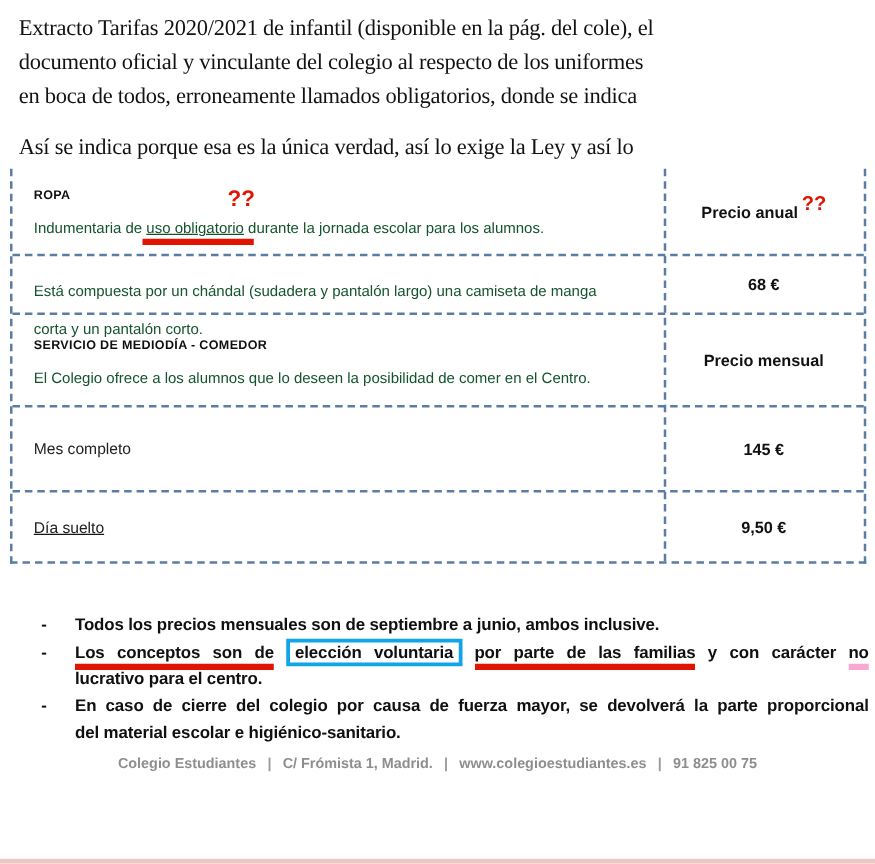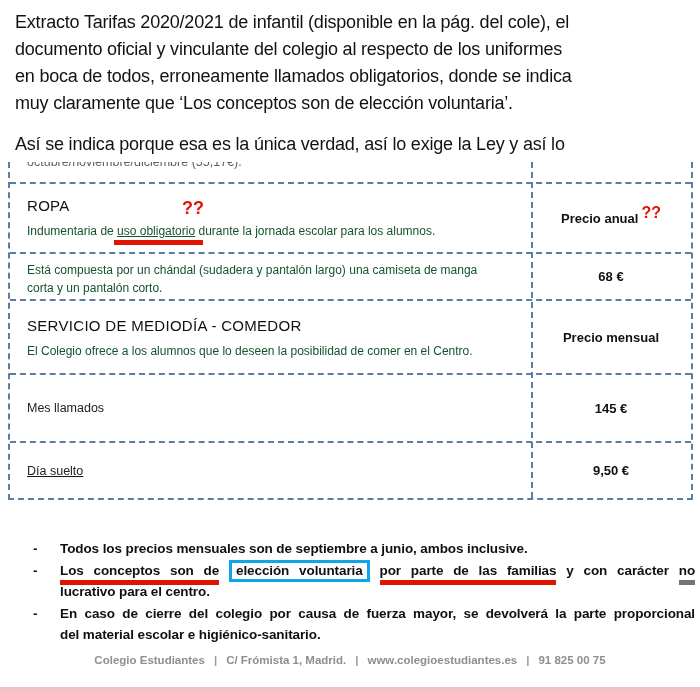--- a/index.html
+++ b/index.html
@@ -1,21 +1,21 @@
 <!DOCTYPE html>
 <html><head>
 <meta charset="utf-8">
 <style>
   html,body{margin:0;padding:0;}
   body{
     width:700px;height:691px;background:#ffffff;position:relative;overflow:hidden;
     font-family:"Liberation Sans","DejaVu Sans",sans-serif;color:#161616;
   }
   
-  .intro{padding:9px 10px 0 15px;}
+  .intro{padding:9px 10px 0 15px;font-family:Liberation Serif, serif;}
   .p-line{font-size:18px;line-height:27px;white-space:nowrap;color:#121212;letter-spacing:-0.2px;}
   .para2{margin-top:14px;}
   
   .tariff-table{
     position:relative;margin:4px 7px 0 8px;
     border-left:2px dashed #5b7da3;border-right:2px dashed #5b7da3;border-bottom:2px dashed #5b7da3;
   }
   .col-divider{position:absolute;top:0;bottom:0;left:521px;width:0;border-left:2px dashed #5b7da3;}
   .t-row{display:flex;position:relative;}
   .t-row + .t-row{border-top:2px dashed #5b7da3;}
@@ -23,68 +23,64 @@
   .cell-price{flex:1;display:flex;align-items:center;justify-content:center;
     font-weight:bold;font-size:13px;color:#111;}
   .row-clip{height:20px;overflow:hidden;}
   .clip-text{margin-top:-7px;font-size:12.5px;color:#4d4d4d;white-space:nowrap;
     filter:blur(0.4px);opacity:.9;padding-left:17px;}
   .row-ropa .cell-main{height:68px;padding-top:13px;}
   .row-desc .cell-main{height:45px;padding-top:7px;}
   .row-comedor .cell-main{height:72px;padding-top:16px;}
   .row-mes .cell-main{height:66px;display:flex;align-items:center;}
   .row-dia .cell-main{height:55px;display:flex;align-items:center;text-decoration:underline;}
-  .section-title{font-size:15px;font-weight:normal;letter-spacing:.3px;line-height:18px;color:#0f0f0f;}
+  .section-title{font-size:10px;font-weight:bold;letter-spacing:.3px;line-height:18px;color:#0f0f0f;}
   .cell-desc{font-size:12px;line-height:18px;margin-top:7px;white-space:nowrap;color:#14532d;}
-  .row-desc .cell-desc{margin-top:0;}
+  .row-desc .cell-desc{margin-top:12px;}
   .plain-label{font-size:12.5px;color:#222;}
   .q-marks{color:#e01400;font-weight:bold;}
   .q-ropa{position:absolute;left:172px;top:14px;font-size:18px;}
   .q-price{font-size:16px;position:relative;top:-5px;margin-left:3px;}
   .red-marked{
     position:relative;text-decoration:underline;
   }
   .red-marked::after{
     content:"";position:absolute;left:-3px;right:-8px;bottom:-7px;height:5px;background:#e01400;
   }
   
   .notes{margin:38px 5px 0 30px;font-weight:bold;font-size:13.5px;line-height:21px;color:#101010;letter-spacing:-0.1px;}
   .note-row{display:flex;margin-bottom:1px;}
   .note-dash{width:27px;flex-shrink:0;padding-left:3px;}
   .note-text{flex:1;}
   .justify-line{text-align:justify;text-align-last:justify;}
   .ul-red{border-bottom:5px solid #e01400;padding-bottom:2px;}
   .boxed-red{border:3px solid #0ea5e9;padding:0 4px 1px 4px;}
-  .ul-blue{border-bottom:5px solid #737373;padding-bottom:2px;}
+  .ul-blue{border-bottom:5px solid #f9a8d4;padding-bottom:2px;}
   
   .footer{margin-top:9px;text-align:center;font-size:11.5px;font-weight:bold;color:#8e8e8e;}
   .footer .sep{padding:0 9px;color:#9a9a9a;}
   .bottom-strip{position:absolute;left:0;right:0;bottom:0;height:4px;background:#ecc7c2;}
 </style>
 </head>
 <body>
 
 <div class="intro">
   <div class="para1">
     <div class="p-line">Extracto Tarifas 2020/2021 de infantil (disponible en la pág. del cole), el</div>
     <div class="p-line">documento oficial y vinculante del colegio al respecto de los uniformes</div>
     <div class="p-line">en boca de todos, erroneamente llamados obligatorios, donde se indica</div>
-    <div class="p-line">muy claramente que ‘Los conceptos son de elección voluntaria’.</div>
   </div>
   <div class="para2">
     <div class="p-line">Así se indica porque esa es la única verdad, así lo exige la Ley y así lo</div>
   </div>
 </div>
 
 <div class="tariff-table">
   <div class="col-divider"></div>
 
-  <div class="t-row row-clip">
-    <div class="clip-text">octubre/noviembre/diciembre (55,17€).</div>
-  </div>
 
   <div class="t-row row-ropa">
     <div class="cell-main">
       <div class="section-title">ROPA</div>
       <div class="q-marks q-ropa">??</div>
       <div class="cell-desc"><span>Indumentaria de </span><span class="red-marked">uso obligatorio</span><span> durante la jornada escolar para los alumnos.</span></div>
     </div>
     <div class="cell-price">
       <span>Precio anual</span>
       <span class="q-marks q-price">??</span>
@@ -102,21 +98,21 @@
   <div class="t-row row-comedor">
     <div class="cell-main">
       <div class="section-title">SERVICIO DE MEDIODÍA - COMEDOR</div>
       <div class="cell-desc">El Colegio ofrece a los alumnos que lo deseen la posibilidad de comer en el Centro.</div>
     </div>
     <div class="cell-price">Precio mensual</div>
   </div>
 
   <div class="t-row row-mes">
     <div class="cell-main">
-      <span class="plain-label">Mes llamados</span>
+      <span class="plain-label">Mes completo</span>
     </div>
     <div class="cell-price">145 €</div>
   </div>
 
   <div class="t-row row-dia">
     <div class="cell-main">
       <span class="plain-label">Día suelto</span>
     </div>
     <div class="cell-price">9,50 €</div>
   </div>

